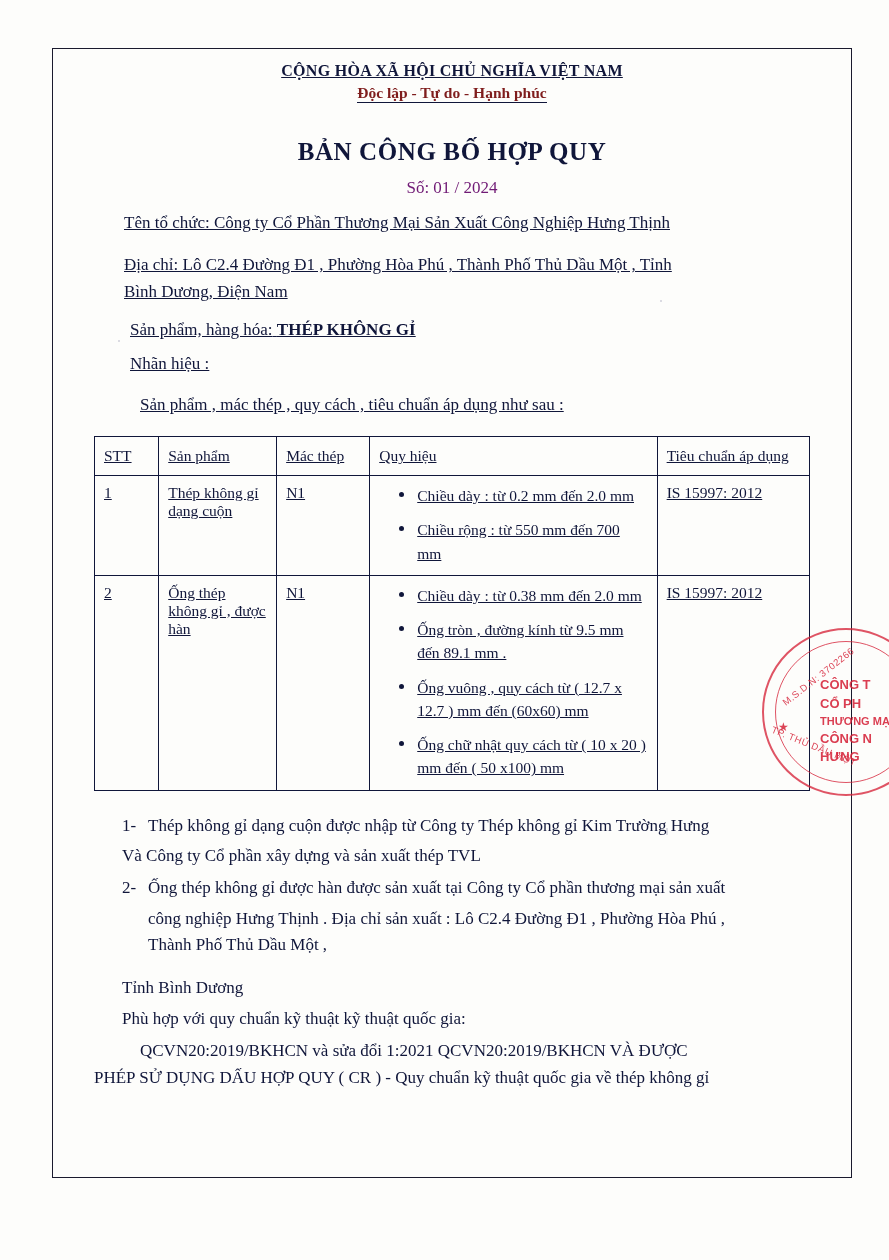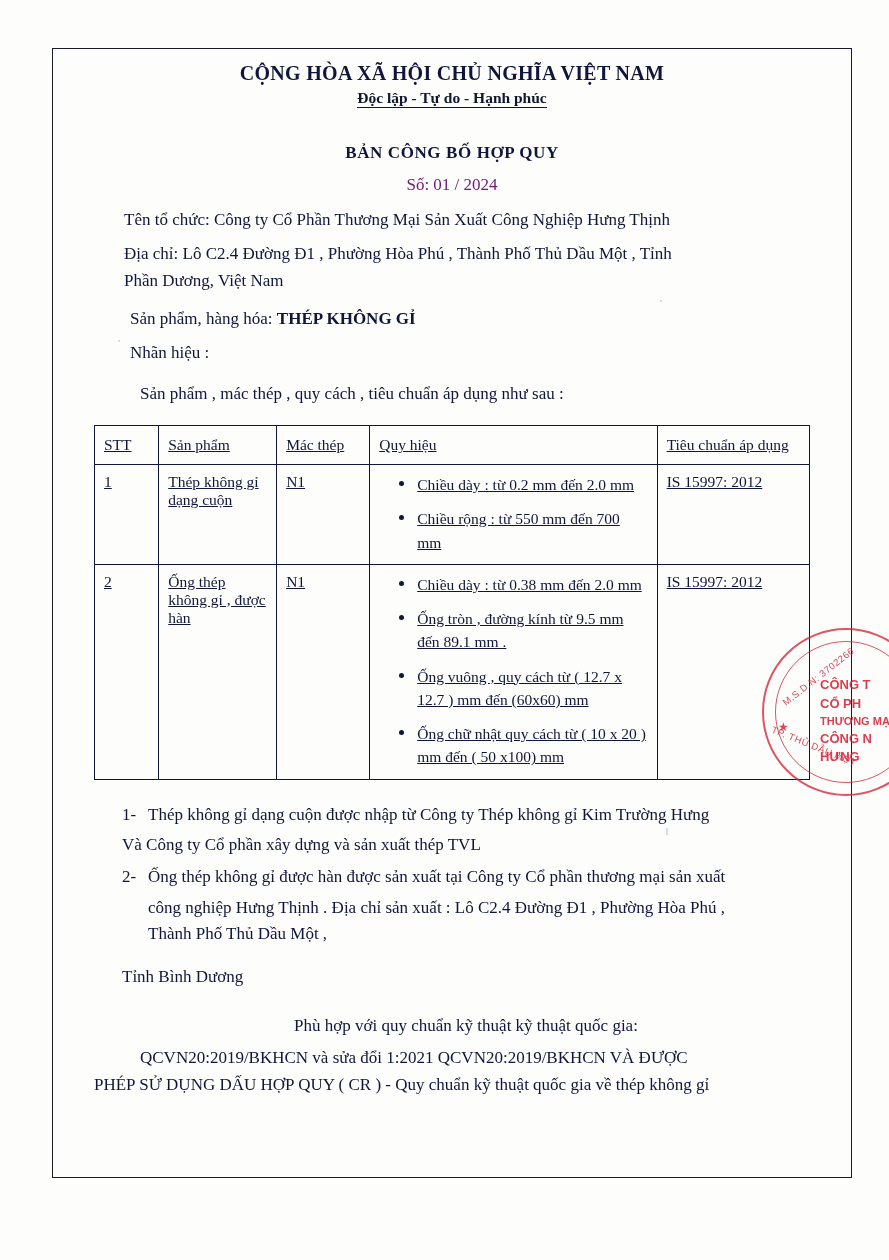--- a/index.html
+++ b/index.html
@@ -40,56 +40,58 @@
     left: 72px;
     top: 62px;
     width: 760px;
     box-sizing: border-box;
     padding: 0 22px;
   }
 
   .national-title {
     text-align: center;
     font-weight: bold;
-    font-size: 20px;
+    font-size: 16px;
     letter-spacing: 0.3px;
     color: #10163a;
+    text-decoration: underline;
   }
   .national-sub {
     text-align: center;
     font-weight: bold;
     font-size: 15.5px;
     margin-top: 4px;
-    color: #0f172a;
+    color: #7f1d1d;
   }
   .national-sub span {
     border-bottom: 1.4px solid #10163a;
     padding-bottom: 1px;
   }
 
   .doc-title {
     text-align: center;
     font-weight: bold;
-    font-size: 17px;
+    font-size: 25px;
     margin-top: 36px;
     letter-spacing: 0.6px;
     color: #10163a;
   }
   .doc-number {
     text-align: center;
     font-size: 17px;
     margin-top: 12px;
     color: #701a75;
   }
 
   .para {
     font-size: 17px;
     line-height: 1.55;
     margin-top: 12px;
     color: #10163a;
+    text-decoration: underline;
   }
   .para.indent { padding-left: 30px; }
   .para.indent2 { padding-left: 36px; }
   .para.indent3 { padding-left: 46px; }
   .bold { font-weight: bold; }
 
   table.spec {
     width: 100%;
     border-collapse: collapse;
     margin-top: 18px;
@@ -160,21 +162,21 @@
   .note-cont { padding-left: 28px; }
   .note-cont2 { padding-left: 54px; }
 
   .footer-block {
     margin-top: 10px;
     font-size: 17px;
     line-height: 1.6;
     color: #10163a;
   }
   .footer-block .l1 { padding-left: 28px; margin-top: 16px; }
-  .footer-block .l2 { padding-left: 28px; margin-top: 22px; text-align: center; }
+  .footer-block .l2 { padding-left: 28px; margin-top: 4px; }
   .footer-block .l3 { padding-left: 46px; margin-top: 4px; text-align: justify; }
   .footer-block .l4 { padding-left: 0px; text-align: justify; }
 
   
   .stamp {
     position: absolute;
     left: 762px;
     top: 628px;
     width: 175px;
     height: 175px;
@@ -252,22 +254,22 @@
 
   <div class="content">
 
     <div class="national-title">CỘNG HÒA XÃ HỘI CHỦ NGHĨA VIỆT NAM</div>
     <div class="national-sub"><span>Độc lập - Tự do - Hạnh phúc</span></div>
 
     <div class="doc-title">BẢN CÔNG BỐ HỢP QUY</div>
     <div class="doc-number">Số: 01 / 2024</div>
 
     <div class="para indent">Tên tổ chức: Công ty Cổ Phần Thương Mại Sản Xuất Công Nghiệp Hưng Thịnh</div>
-    <div class="para indent" style="margin-top:8px;">Địa chỉ: Lô C2.4 Đường Đ1 , Phường Hòa Phú , Thành Phố Thủ Dầu Một , Tỉnh</div>
-    <div class="para indent" style="margin-top:0;">Phần Dương, Việt Nam</div>
+    <div class="para indent" style="margin-top:16px;">Địa chỉ: Lô C2.4 Đường Đ1 , Phường Hòa Phú , Thành Phố Thủ Dầu Một , Tỉnh</div>
+    <div class="para indent" style="margin-top:0;">Bình Dương, Điện Nam</div>
 
     <div class="para indent2">
       <span>Sản phẩm, hàng hóa:</span>
       <span class="bold">THÉP KHÔNG GỈ</span>
     </div>
     <div class="para indent2" style="margin-top:8px;">Nhãn hiệu :</div>
     <div class="para indent3" style="margin-top:14px;">Sản phẩm , mác thép , quy cách , tiêu chuẩn áp dụng như sau :</div>
 
     <table class="spec">
       <thead>

